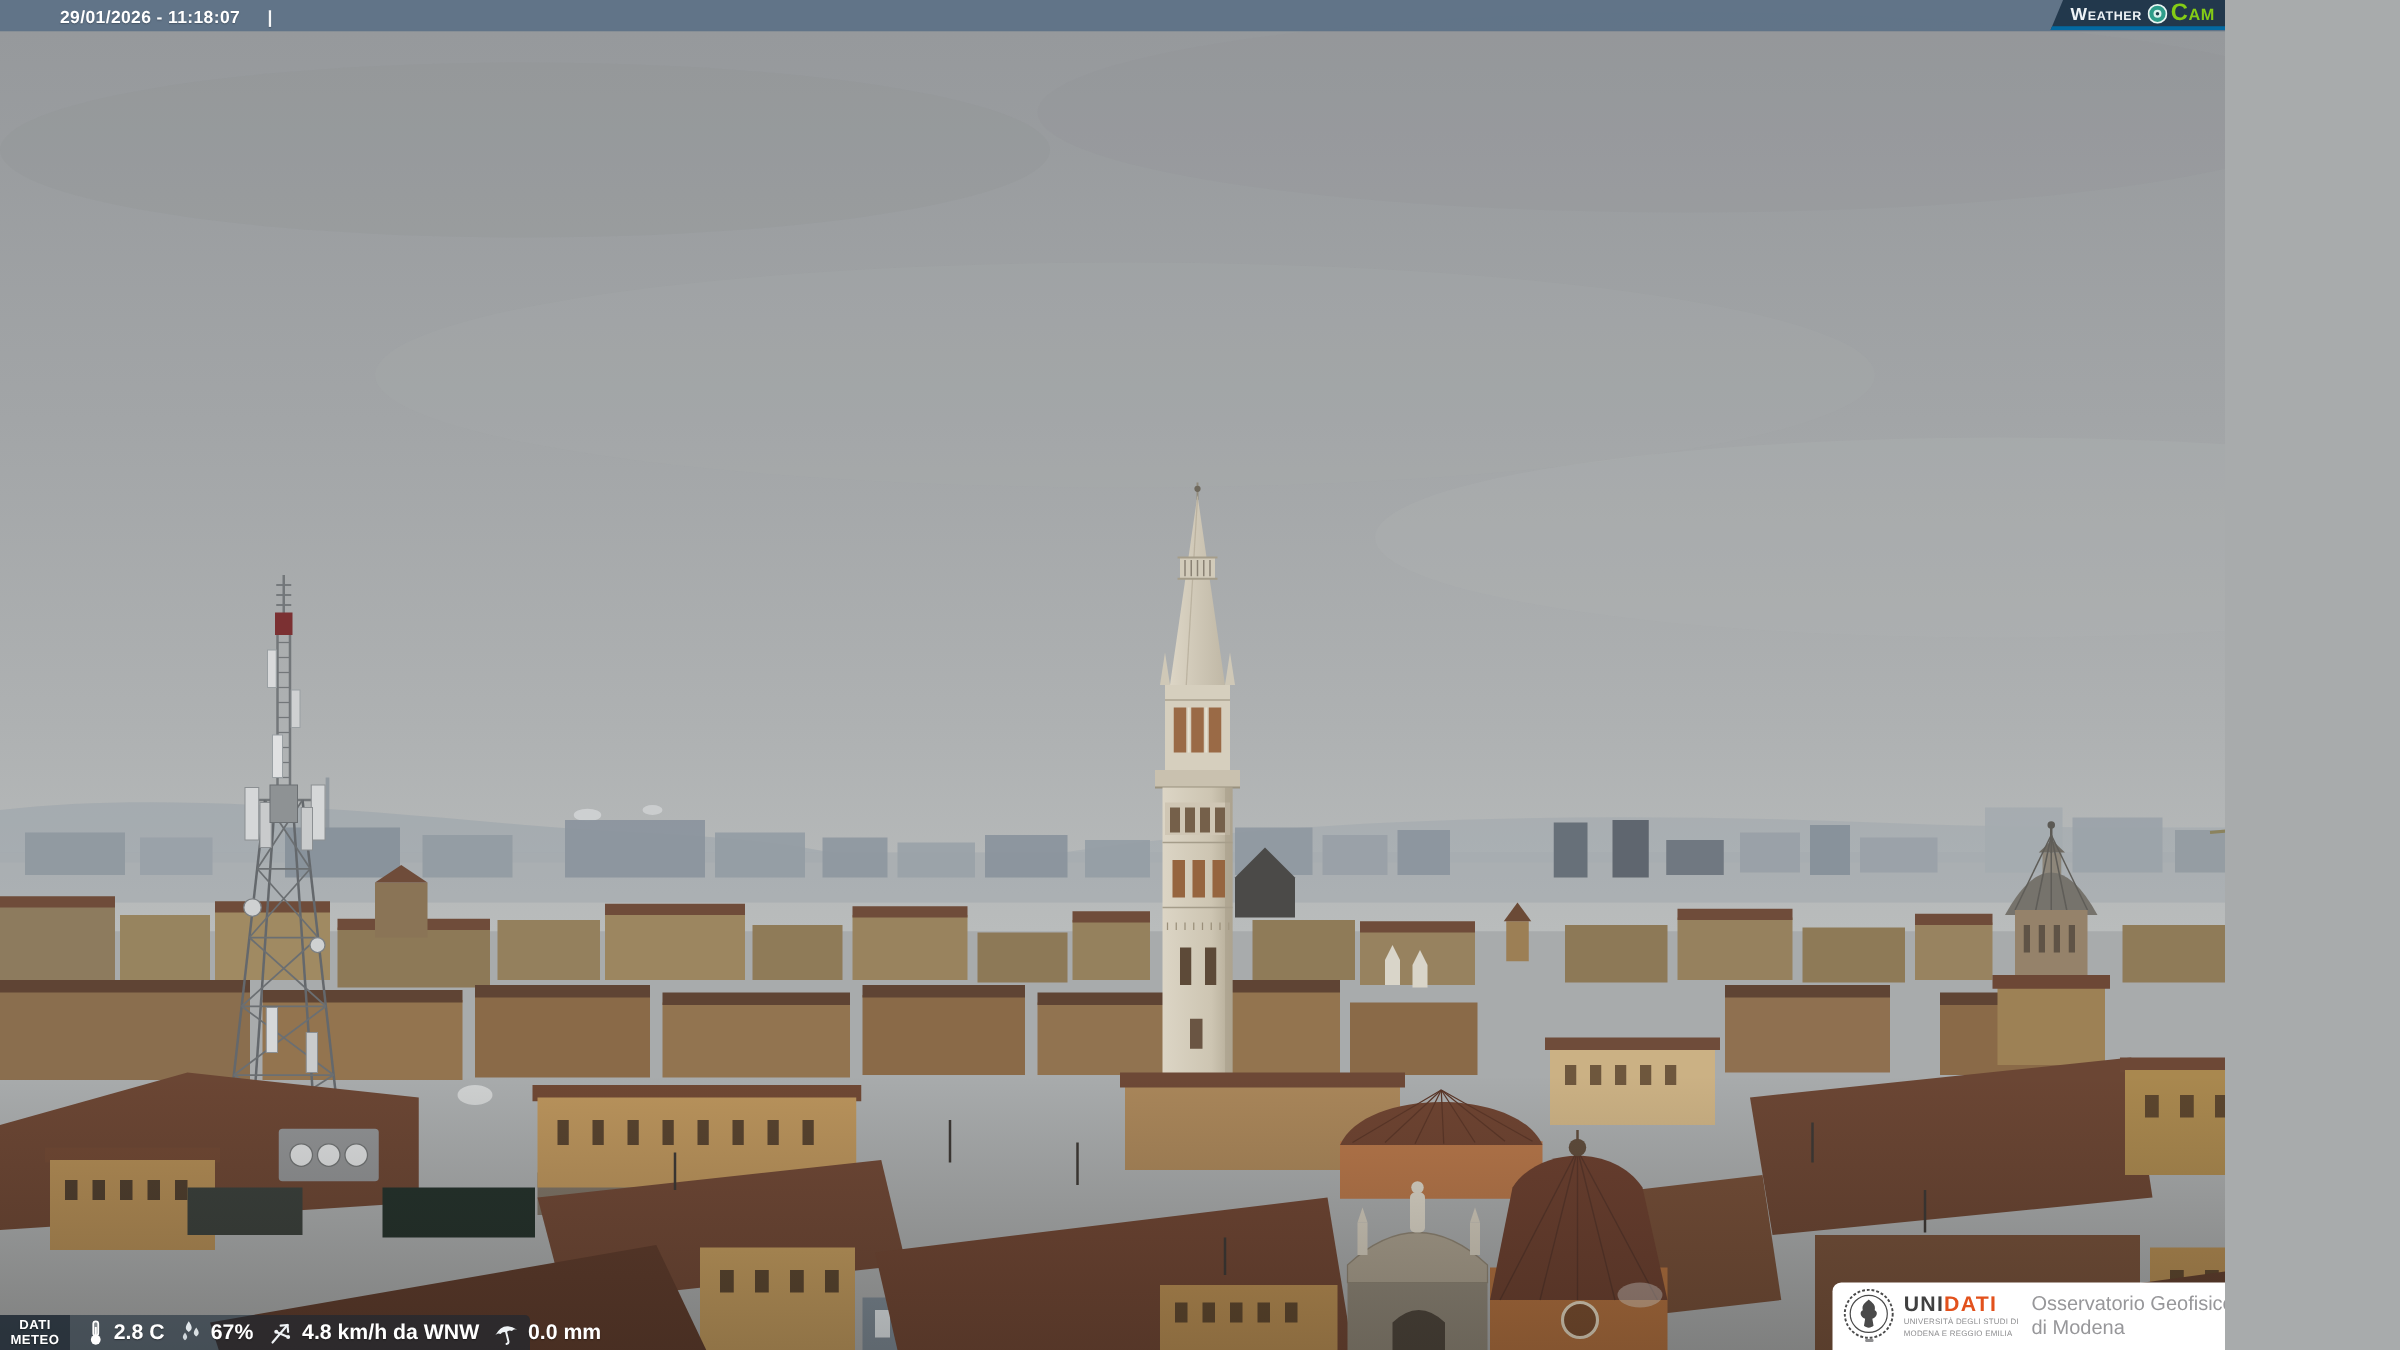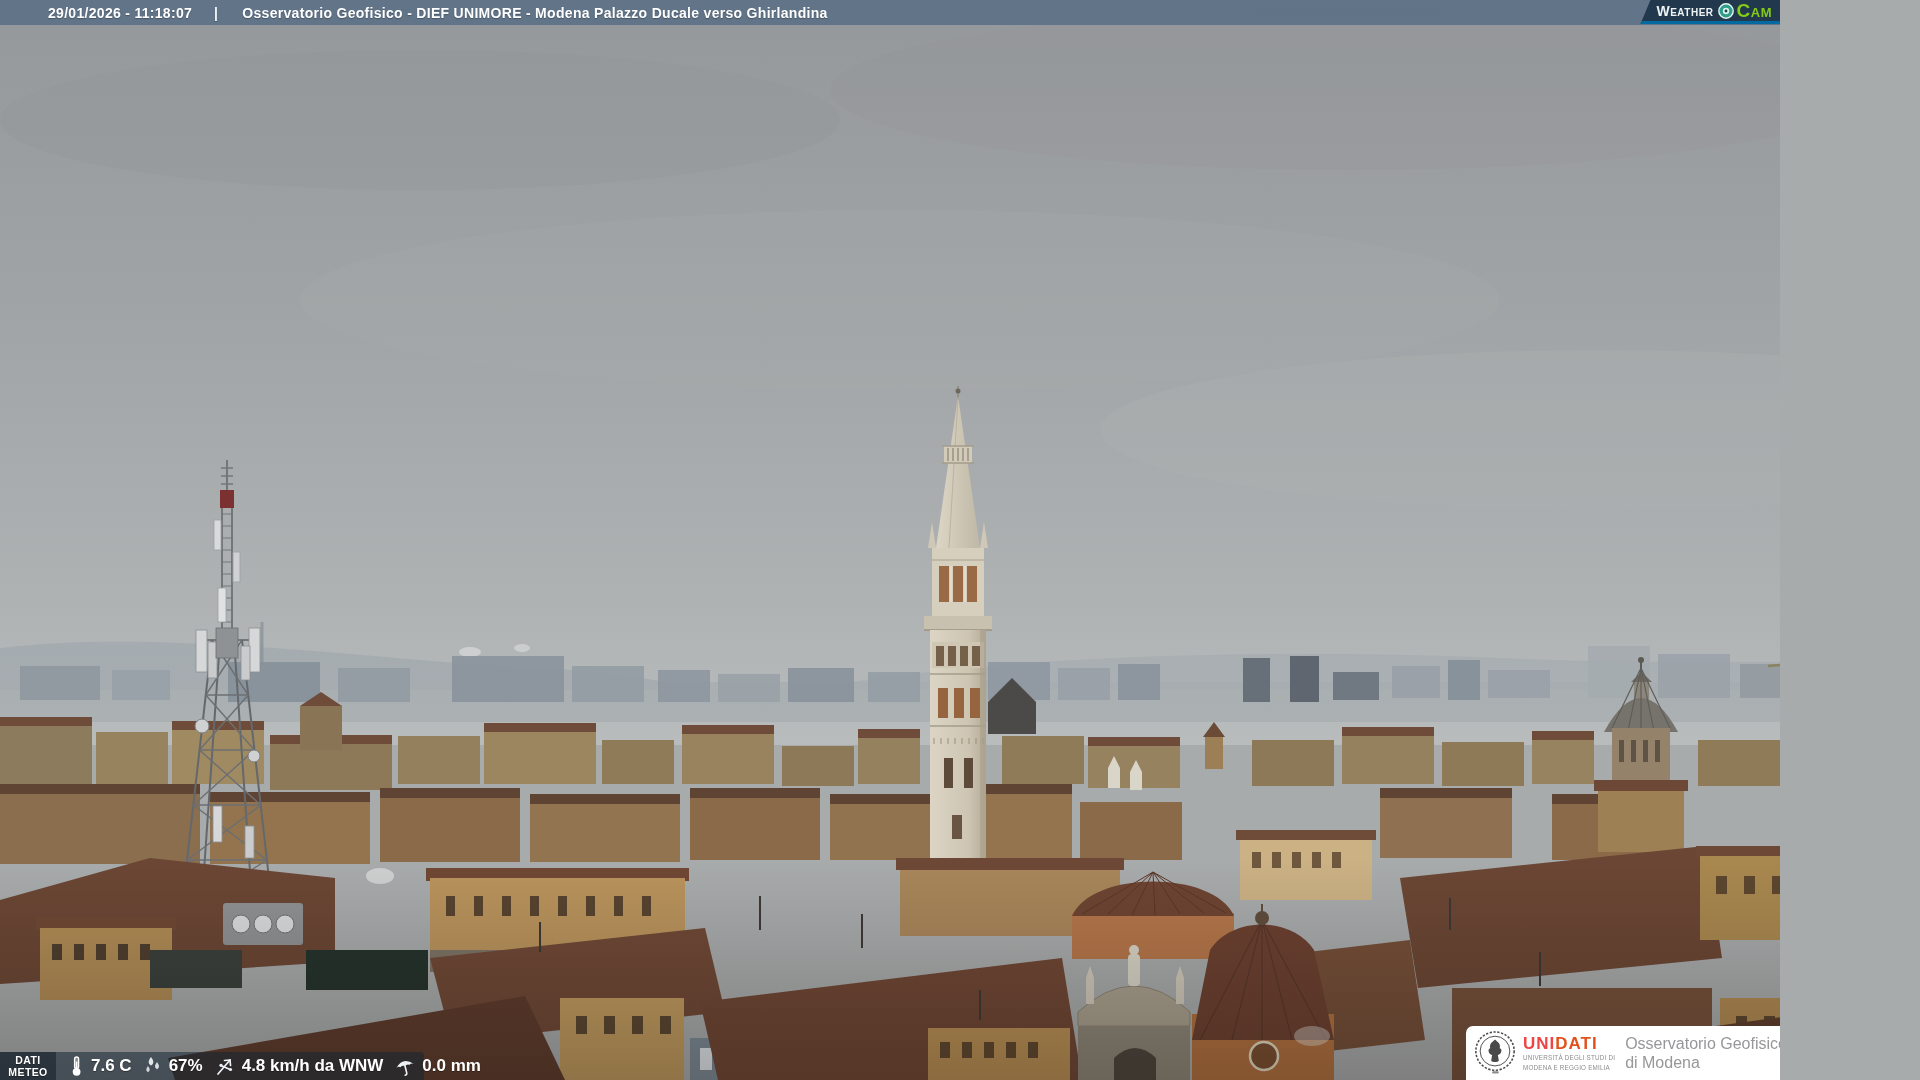--- a/index.html
+++ b/index.html
@@ -30,21 +30,21 @@
         align-items:center;justify-content:center;font-size:10.5px;line-height:1.15;letter-spacing:.4px;}
   .witem{display:flex;align-items:center;margin-left:10px;white-space:nowrap;}
   .witem svg{display:block;margin-right:5px;}
 
   
   .uni-box{position:absolute;right:0;bottom:0;width:314px;height:54px;background:#ffffff;
         border-top-left-radius:7px;display:flex;align-items:center;z-index:6;padding-left:6px;box-sizing:border-box;}
   .crest{width:46px;height:48px;flex:0 0 auto;}
   .uni-word{margin-left:5px;display:flex;flex-direction:column;justify-content:center;}
   .uni-word .mark{font-size:17px;font-weight:bold;letter-spacing:1px;line-height:1;}
-  .uni-word .mark .uni{color:#ef4444;} .uni-word .mark .more{color:#e2511c;}
+  .uni-word .mark .uni{color:#404040;} .uni-word .mark .more{color:#e2511c;}
   .uni-word .sub{font-size:6.3px;color:#8d8d8f;letter-spacing:.2px;line-height:1.25;margin-top:2px;white-space:nowrap;}
   .org{margin-left:10px;color:#97979a;font-size:16px;line-height:1.2;white-space:nowrap;}
 </style>
 </head>
 <body>
 
 <div class="stage">
 
   <svg class="scene-svg" viewBox="0 0 1920 1080" preserveAspectRatio="none">
     <defs>
@@ -451,21 +451,20 @@
       </g>
       <ellipse cx="380" cy="876" rx="14" ry="8" fill="#eceeee" opacity="0.55"></ellipse>
       <ellipse cx="1312" cy="1036" rx="18" ry="10" fill="#eceeee" opacity="0.4"></ellipse>
       <rect x="0" y="860" width="1920" height="220" fill="url(#vign)"></rect>
     </g>
   </svg>
 
   <div class="topbar">
     <span class="ts">29/01/2026 - 11:18:07</span>
     <span class="sep">|</span>
-    <span class="title">Osservatorio Geofisico - DIEF UNIMORE - Modena Palazzo Ducale verso Ghirlandina</span>
   </div>
 
   <div class="wcam">
     <span class="w1">Weather</span>
     <svg class="lens" viewBox="0 0 16 16">
       <circle cx="8" cy="8" r="7.2" fill="#2e9d89" stroke="#e8f5f2" stroke-width="1.4"></circle>
       <circle cx="8" cy="8" r="3.2" fill="#d8f2ec"></circle>
       <circle cx="8" cy="8" r="1.4" fill="#1c3f4a"></circle>
     </svg>
     <span class="w2">Cam</span>
@@ -475,21 +474,21 @@
     <div class="dlabel">
       <div>DATI</div>
       <div>METEO</div>
     </div>
     <div class="witem">
       <svg width="20" height="22" viewBox="0 0 20 22">
         <rect x="8.6" y="2" width="4" height="11.5" rx="2" fill="rgba(255,255,255,0.35)" stroke="#fff" stroke-width="1.4"></rect>
         <circle cx="10.6" cy="16.8" r="3.9" fill="#fff"></circle>
         <line x1="10.6" y1="6.5" x2="10.6" y2="14" stroke="#fff" stroke-width="1.6"></line>
       </svg>
-      <span>7.6 C</span>
+      <span>2.8 C</span>
     </div>
     <div class="witem">
       <svg width="22" height="20" viewBox="0 0 22 20">
         <path d="M9 1 C11.6 4.8 12.6 7.2 9 9.6 C5.4 7.2 6.4 4.8 9 1 Z" fill="#e9eef2" opacity="0.95"></path>
         <path d="M15 6 C17.2 9.2 18 11.2 15 13.2 C12 11.2 12.8 9.2 15 6 Z" fill="#e9eef2" opacity="0.9"></path>
         <path d="M6 10 C7.9 12.7 8.6 14.4 6 16.2 C3.4 14.4 4.1 12.7 6 10 Z" fill="#e9eef2" opacity="0.85"></path>
       </svg>
       <span>67%</span>
     </div>
     <div class="witem">

